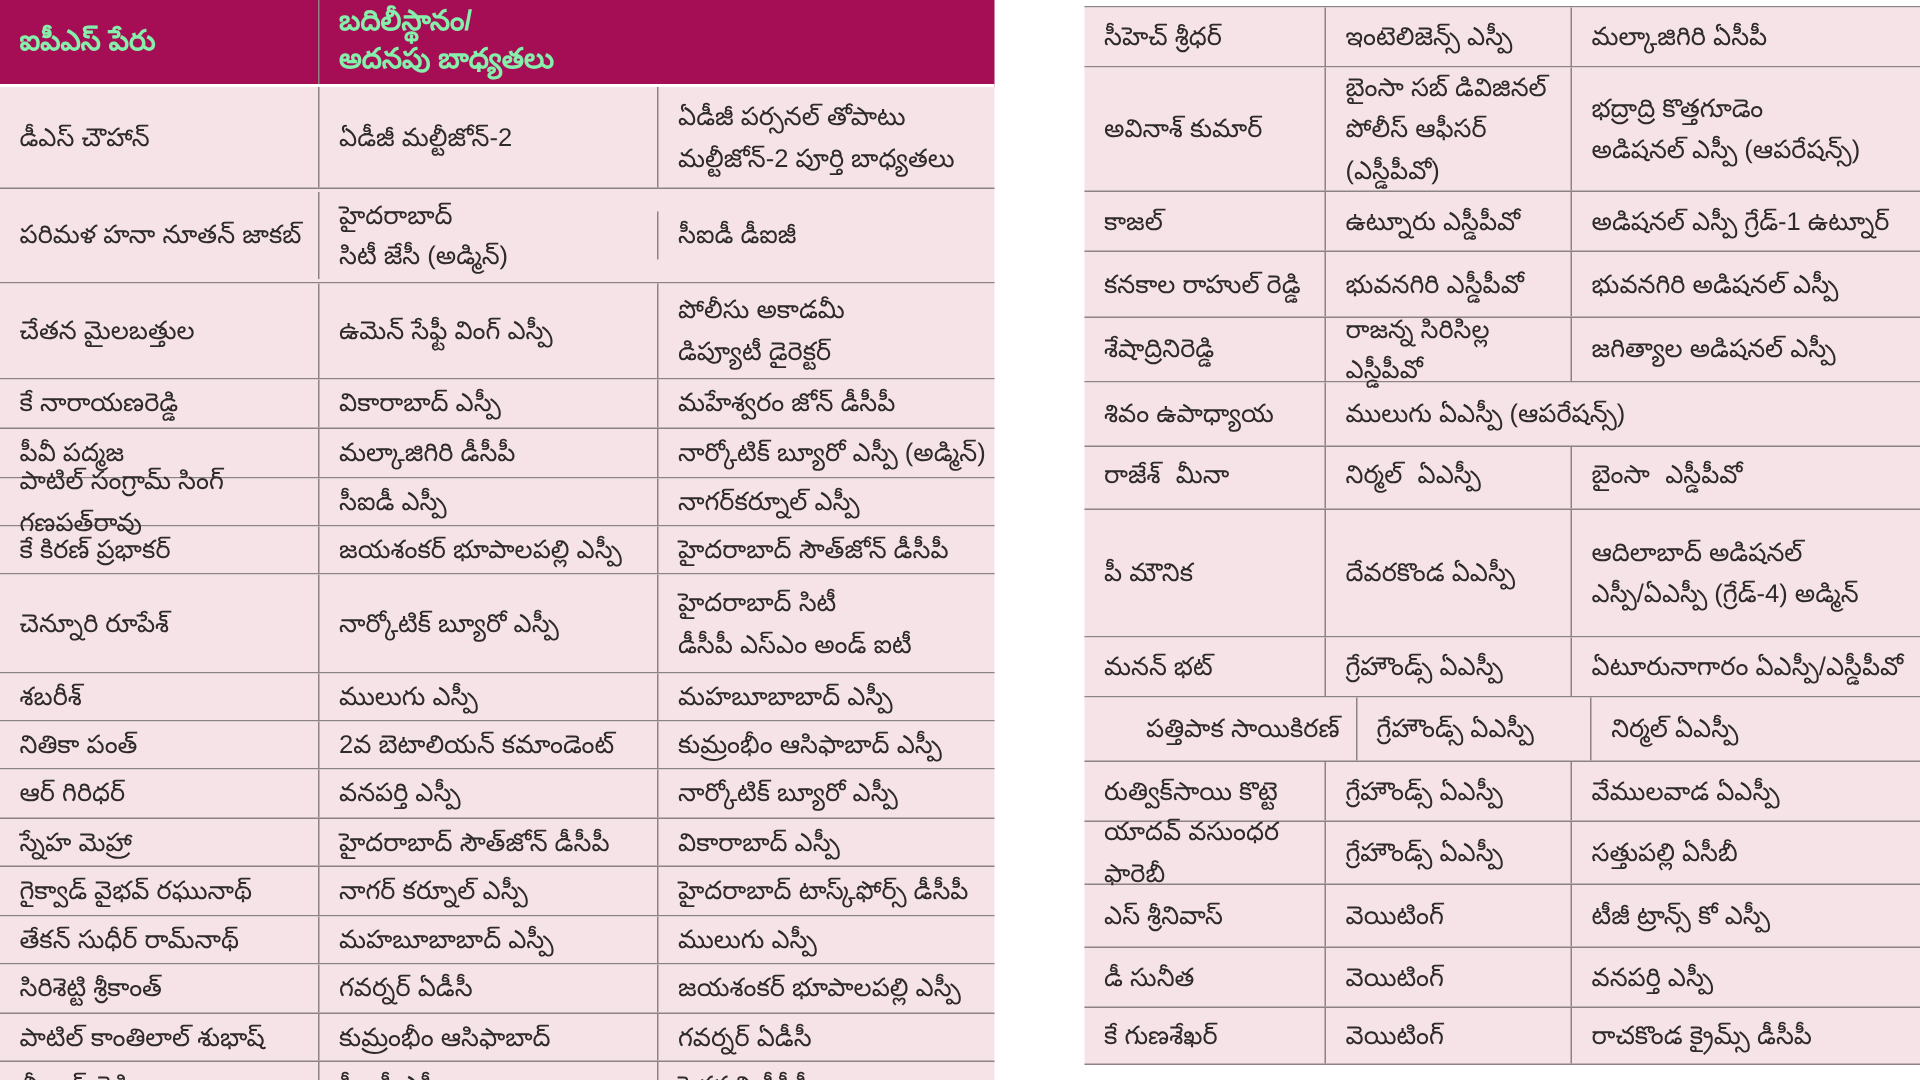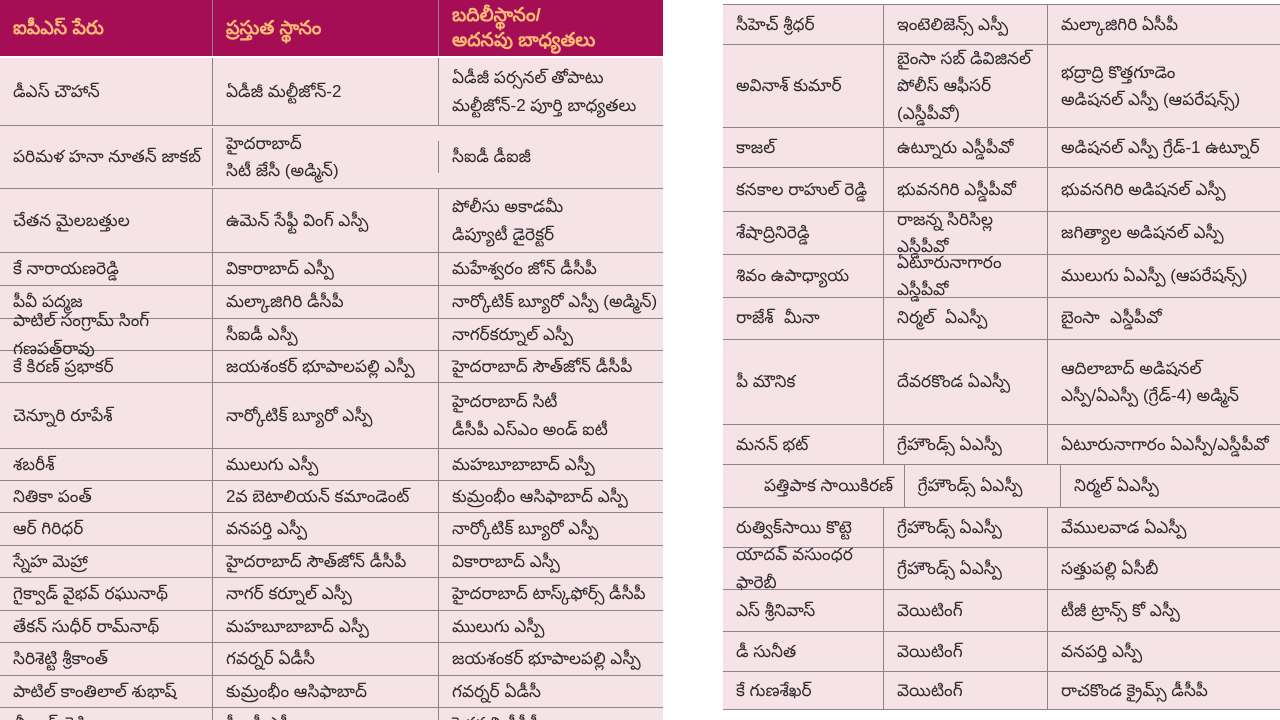--- a/index.html
+++ b/index.html
@@ -7,21 +7,21 @@
     width:1280px; height:720px; overflow:hidden; position:relative;
     background:#ffffff;
     font-family:"Liberation Sans", sans-serif;
   }
   .panel { position:absolute; background:#ffffff; }
   #left-panel  { left:0;   top:0;   width:663px; }
   #right-panel { left:723px; top:4px; width:596px; border-top:1px solid #8d8286; }
 
   .header-row {
     display:flex; height:58px; box-sizing:border-box;
-    background:#a50e55; color:#fdba74;
+    background:#a50e55; color:#86efac;
     border-bottom:2px solid #ffffff;
     font-size:19px; font-weight:bold;
   }
   .header-cell {
     display:flex; align-items:center; box-sizing:border-box;
     white-space:pre-line; line-height:1.3;
     padding:2px 6px 2px 13px;
   }
   .header-cell.c1, .header-cell.c2 { border-left:1px solid rgba(40,0,20,0.55); }
 
@@ -42,21 +42,20 @@
   #right-panel .c0 { width:160px; }
   #right-panel .c1 { width:164px; border-left:1px solid #8d8286; }
   #right-panel .c2 { width:272px; border-left:1px solid #8d8286; }
 </style>
 </head>
 <body>
 
 <div class="panel" id="left-panel">
   <div class="header-row">
     <div class="header-cell c0">ఐపీఎస్ పేరు</div>
-    <div class="header-cell c1">ప్రస్తుత స్థానం</div>
     <div class="header-cell c2">బదిలీస్థానం/
 అదనపు బాధ్యతలు</div>
   </div>
   <div>
       <div class="row" style="height: 68px;">
         <div class="cell c0">డీఎస్ చౌహాన్</div>
         <div class="cell c1">ఏడీజీ మల్టీజోన్-2</div>
         <div class="cell c2">ఏడీజీ పర్సనల్ తోపాటు
 మల్టీజోన్-2 పూర్తి బాధ్యతలు</div>
       </div>
@@ -170,21 +169,20 @@
         <div class="cell c1">భువనగిరి ఎస్డీపీవో</div>
         <div class="cell c2">భువనగిరి అడిషనల్ ఎస్పీ</div>
       </div>
       <div class="row" style="height: 43px;">
         <div class="cell c0">శేషాద్రినిరెడ్డి</div>
         <div class="cell c1">రాజన్న సిరిసిల్ల ఎస్డీపీవో</div>
         <div class="cell c2">జగిత్యాల అడిషనల్ ఎస్పీ</div>
       </div>
       <div class="row" style="height: 43px;">
         <div class="cell c0">శివం ఉపాధ్యాయ</div>
-        <div class="cell c1">ఏటూరునాగారం ఎస్డీపీవో</div>
         <div class="cell c2">ములుగు ఏఎస్పీ (ఆపరేషన్స్)</div>
       </div>
       <div class="row" style="height: 42px; font-family: Liberation Mono, monospace;">
         <div class="cell c0">రాజేశ్ మీనా</div>
         <div class="cell c1">నిర్మల్ ఏఎస్పీ</div>
         <div class="cell c2">బైంసా ఎస్డీపీవో</div>
       </div>
       <div class="row" style="height: 85px;">
         <div class="cell c0">పీ మౌనిక</div>
         <div class="cell c1">దేవరకొండ ఏఎస్పీ</div>

